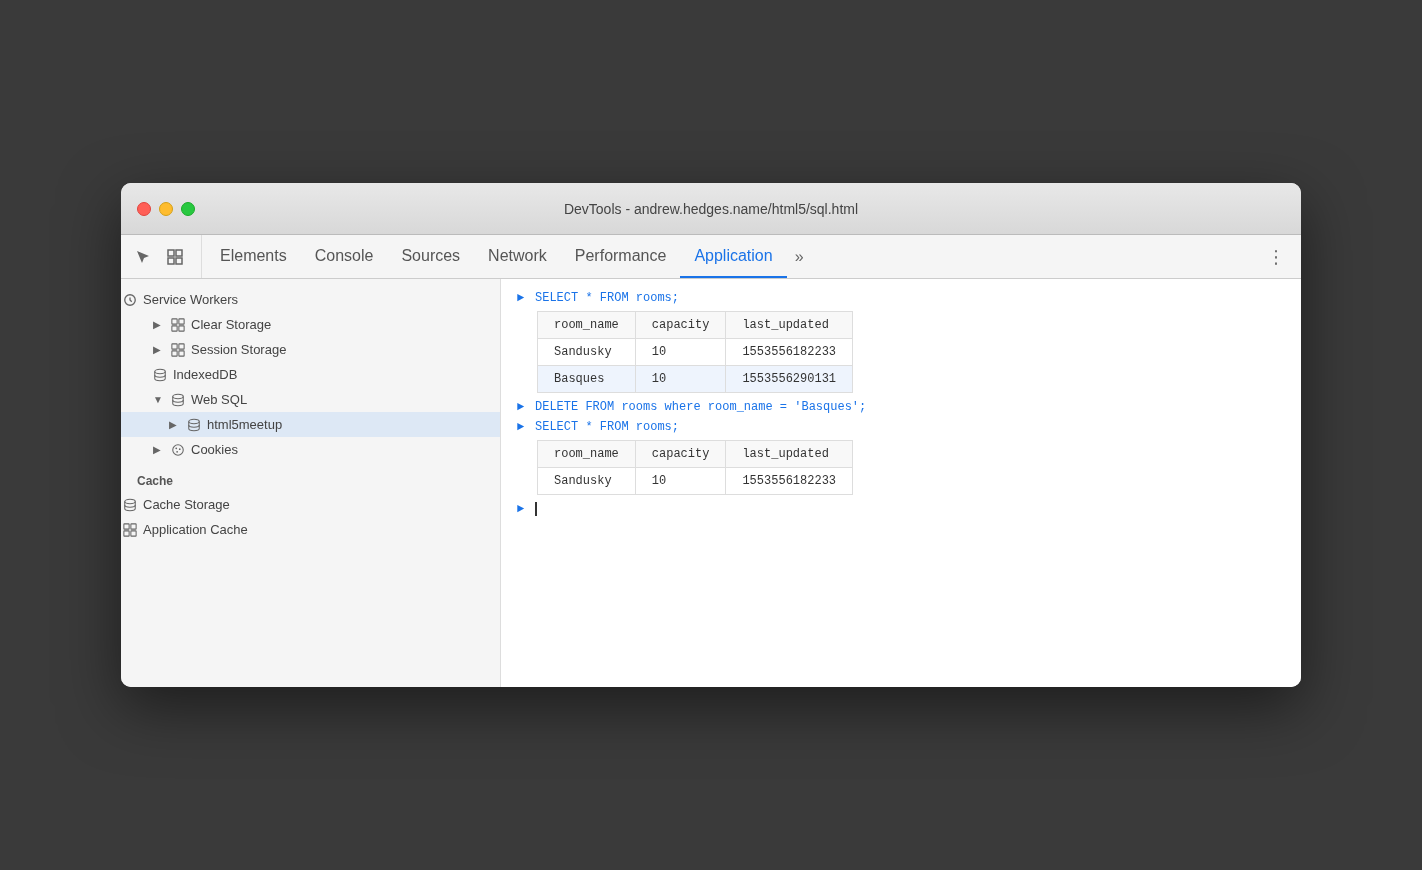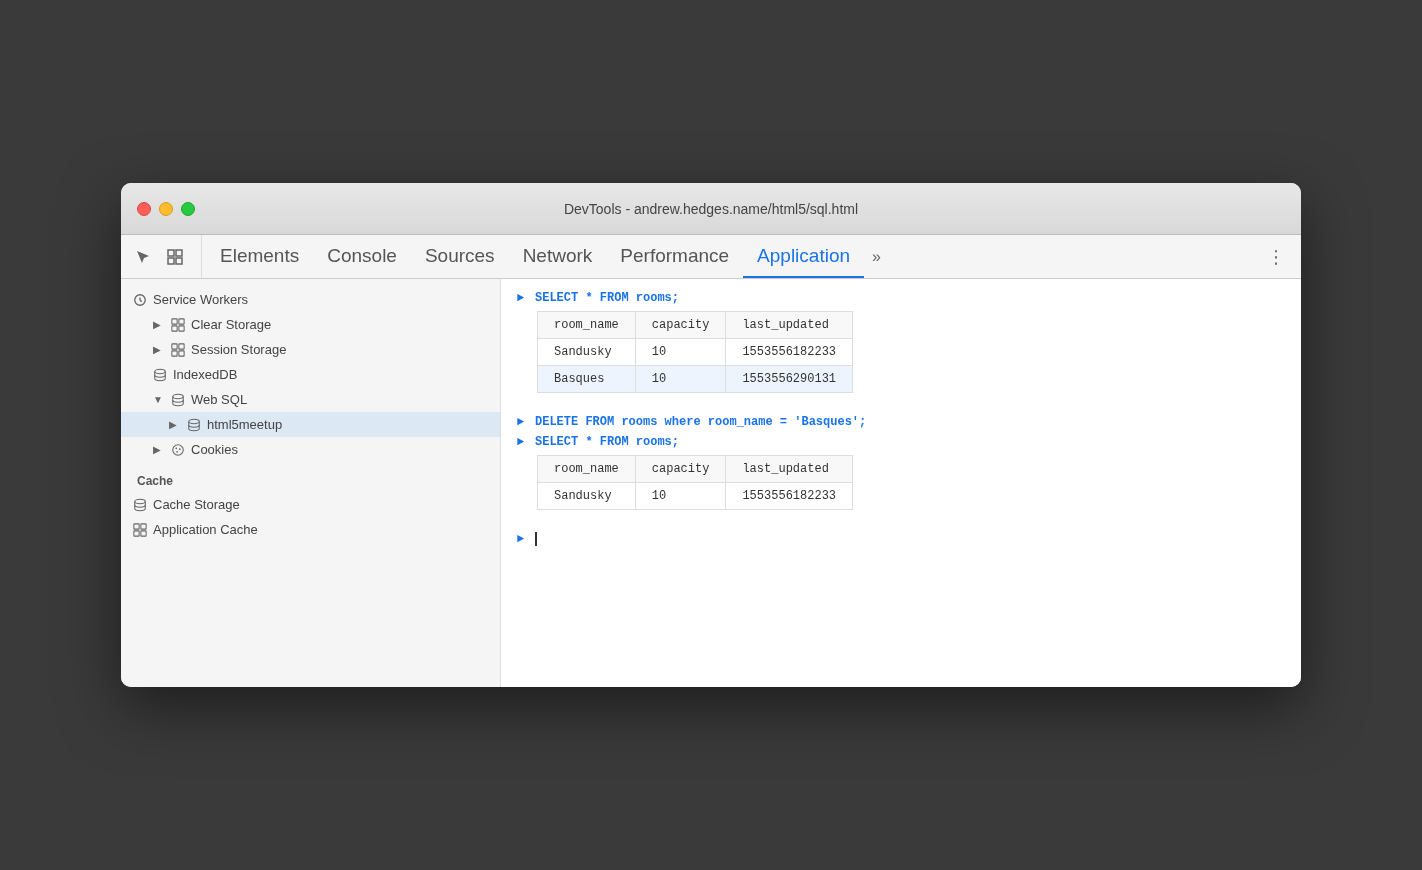--- a/index.html
+++ b/index.html
@@ -78,21 +78,21 @@
       justify-content: center;
       cursor: pointer;
       border-radius: 4px;
       color: #555;
       font-size: 16px;
     }
     .tab {
       display: flex;
       align-items: center;
       padding: 0 14px;
-      font-size: 19px;
+      font-size: 16px;
       color: #555;
       cursor: pointer;
       border-bottom: 2px solid transparent;
       height: 100%;
       white-space: nowrap;
     }
     .tab.active {
       color: #1a73e8;
       border-bottom: 2px solid #1a73e8;
     }
@@ -124,21 +124,21 @@
       width: 380px;
       min-width: 380px;
       background: #f5f5f5;
       border-right: 1px solid #ddd;
       overflow-y: auto;
       padding: 8px 0;
     }
     .sidebar-item {
       display: flex;
       align-items: center;
-      padding: 5px 12px 5px 12px;
+      padding: 5px 12px 5px 2px;
       font-size: 13px;
       color: #444;
       cursor: pointer;
       gap: 6px;
     }
     .sidebar-item.selected {
       background: #dde8f5;
     }
     .sidebar-item.indent1 { padding-left: 32px; }
     .sidebar-item.indent2 { padding-left: 48px; }
@@ -179,25 +179,24 @@
     }
     .sql-arrow {
       color: #1a73e8;
       font-size: 12px;
       width: 12px;
     }
     .sql-query {
       color: #1a73e8;
       font-family: 'Menlo', 'Monaco', 'Courier New', monospace;
       font-size: 12px;
-      font-weight: bold;
     }
     .sql-table {
       border-collapse: collapse;
-      margin-bottom: 22px;
+      margin-bottom: 7px;
       margin-left: 20px;
     }
     .sql-table th {
       background: #f8f8f8;
       border: 1px solid #ddd;
       padding: 6px 16px;
       text-align: left;
       font-size: 12px;
       font-weight: 500;
       color: #333;

